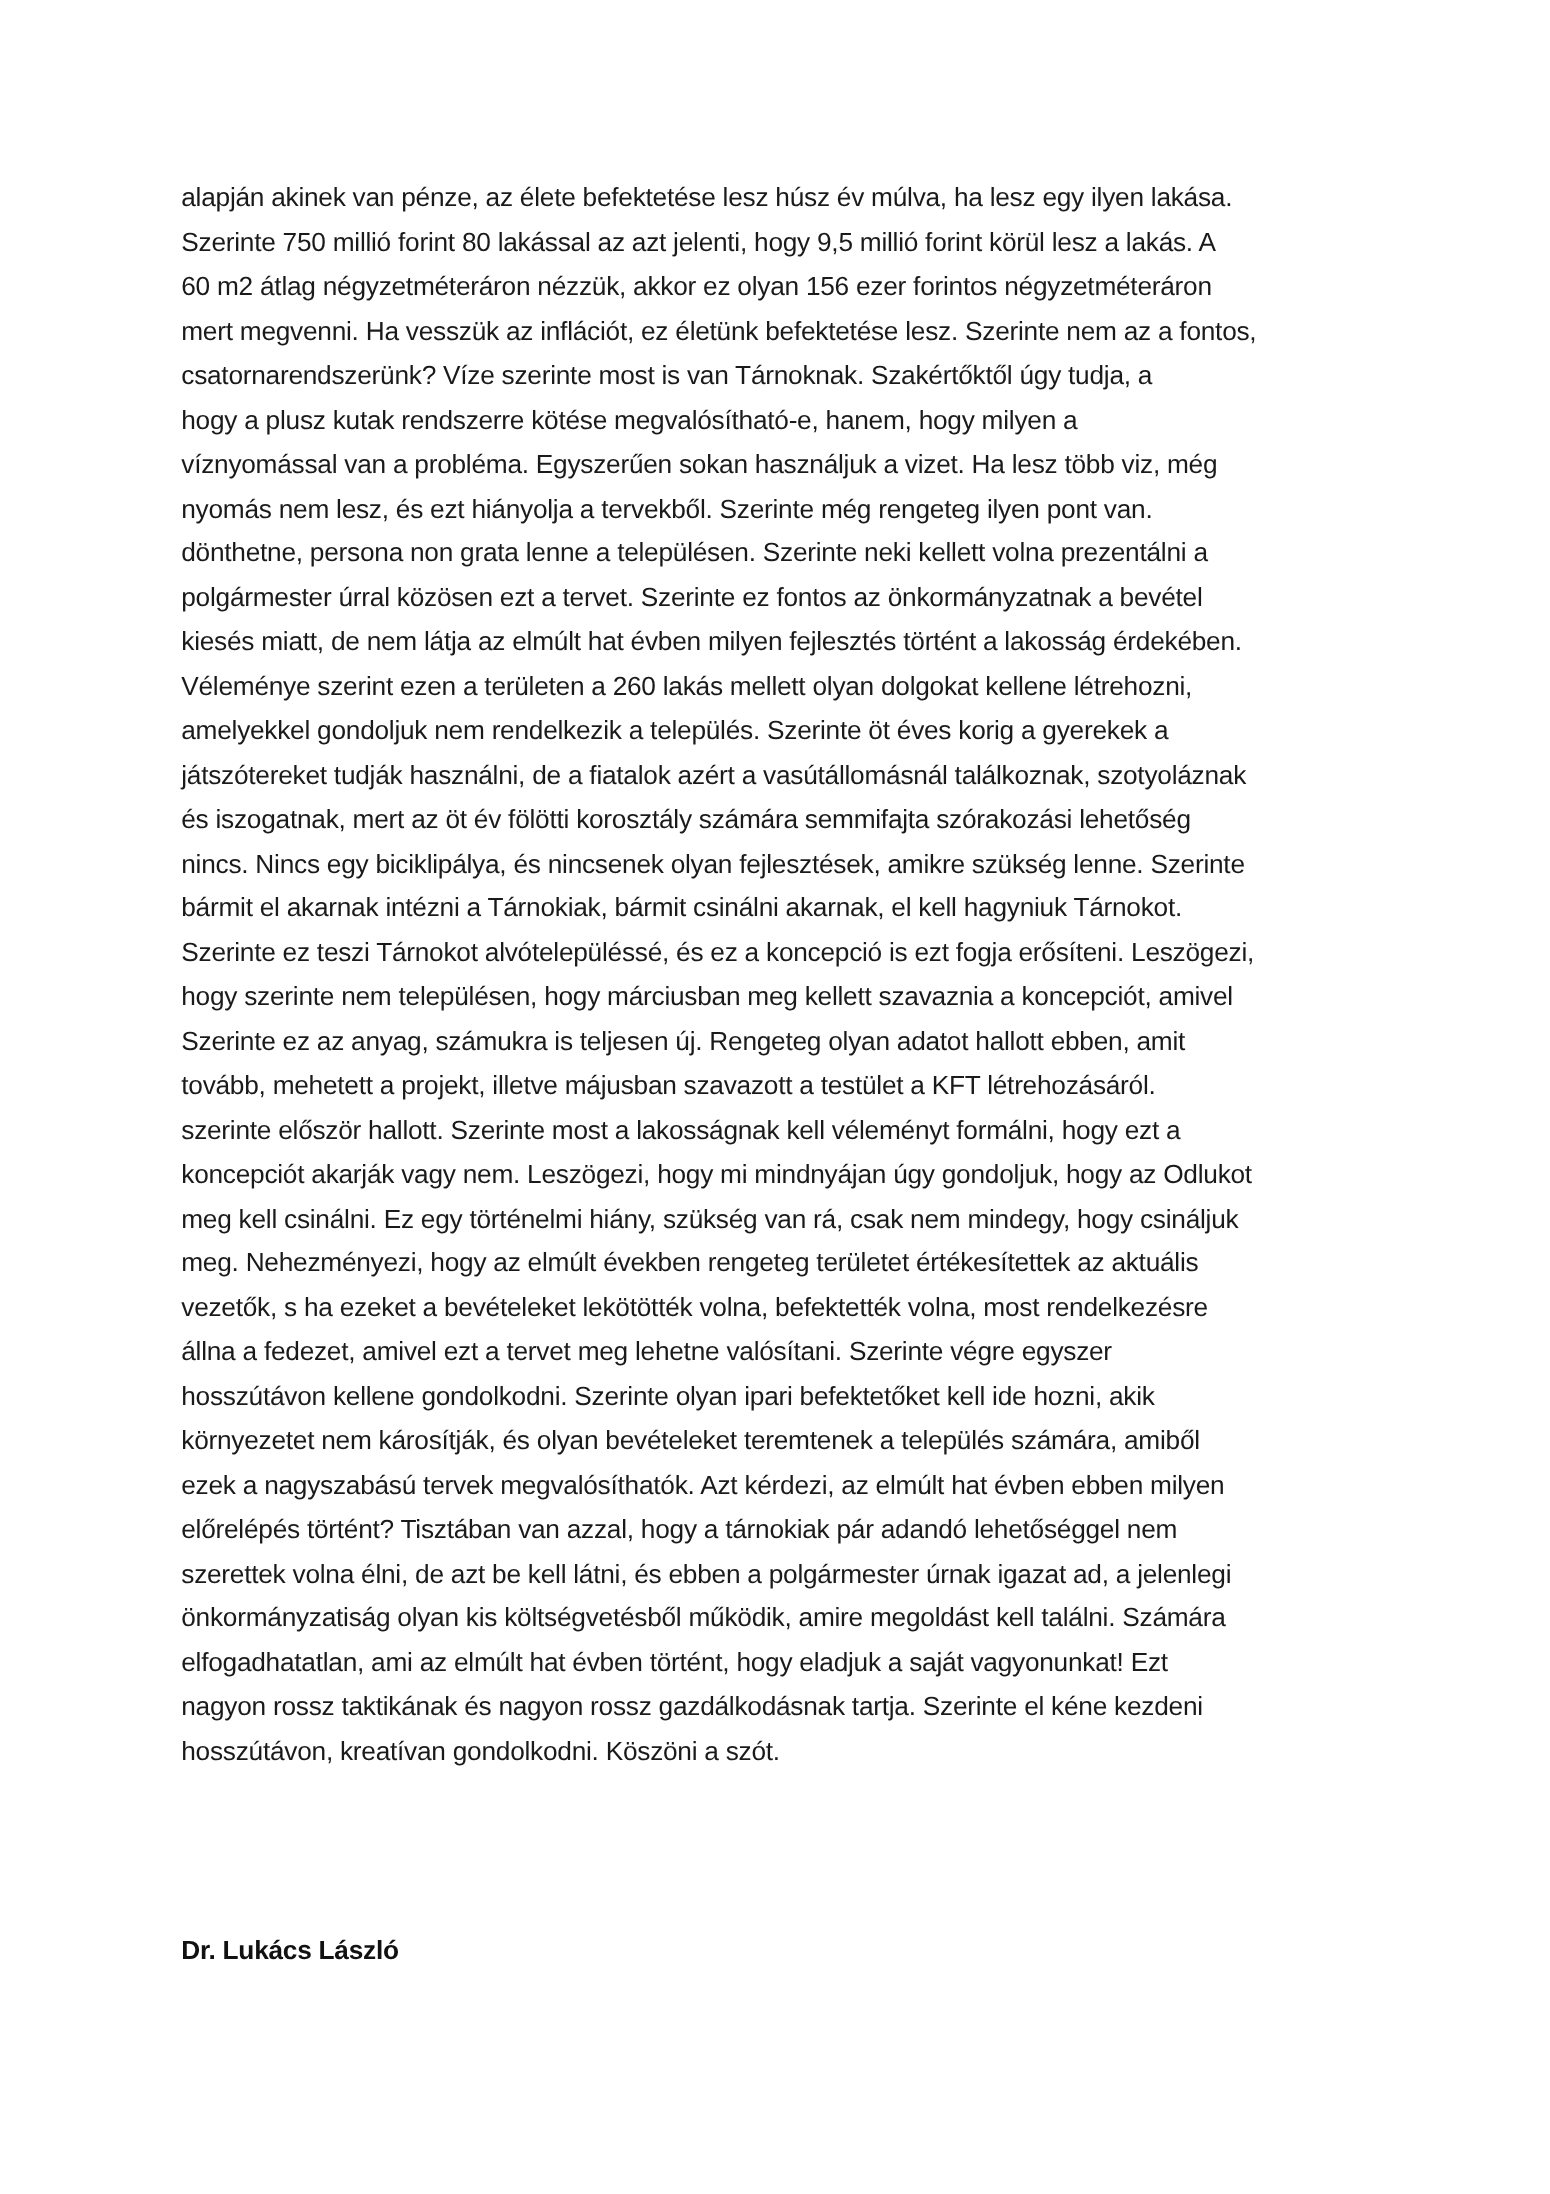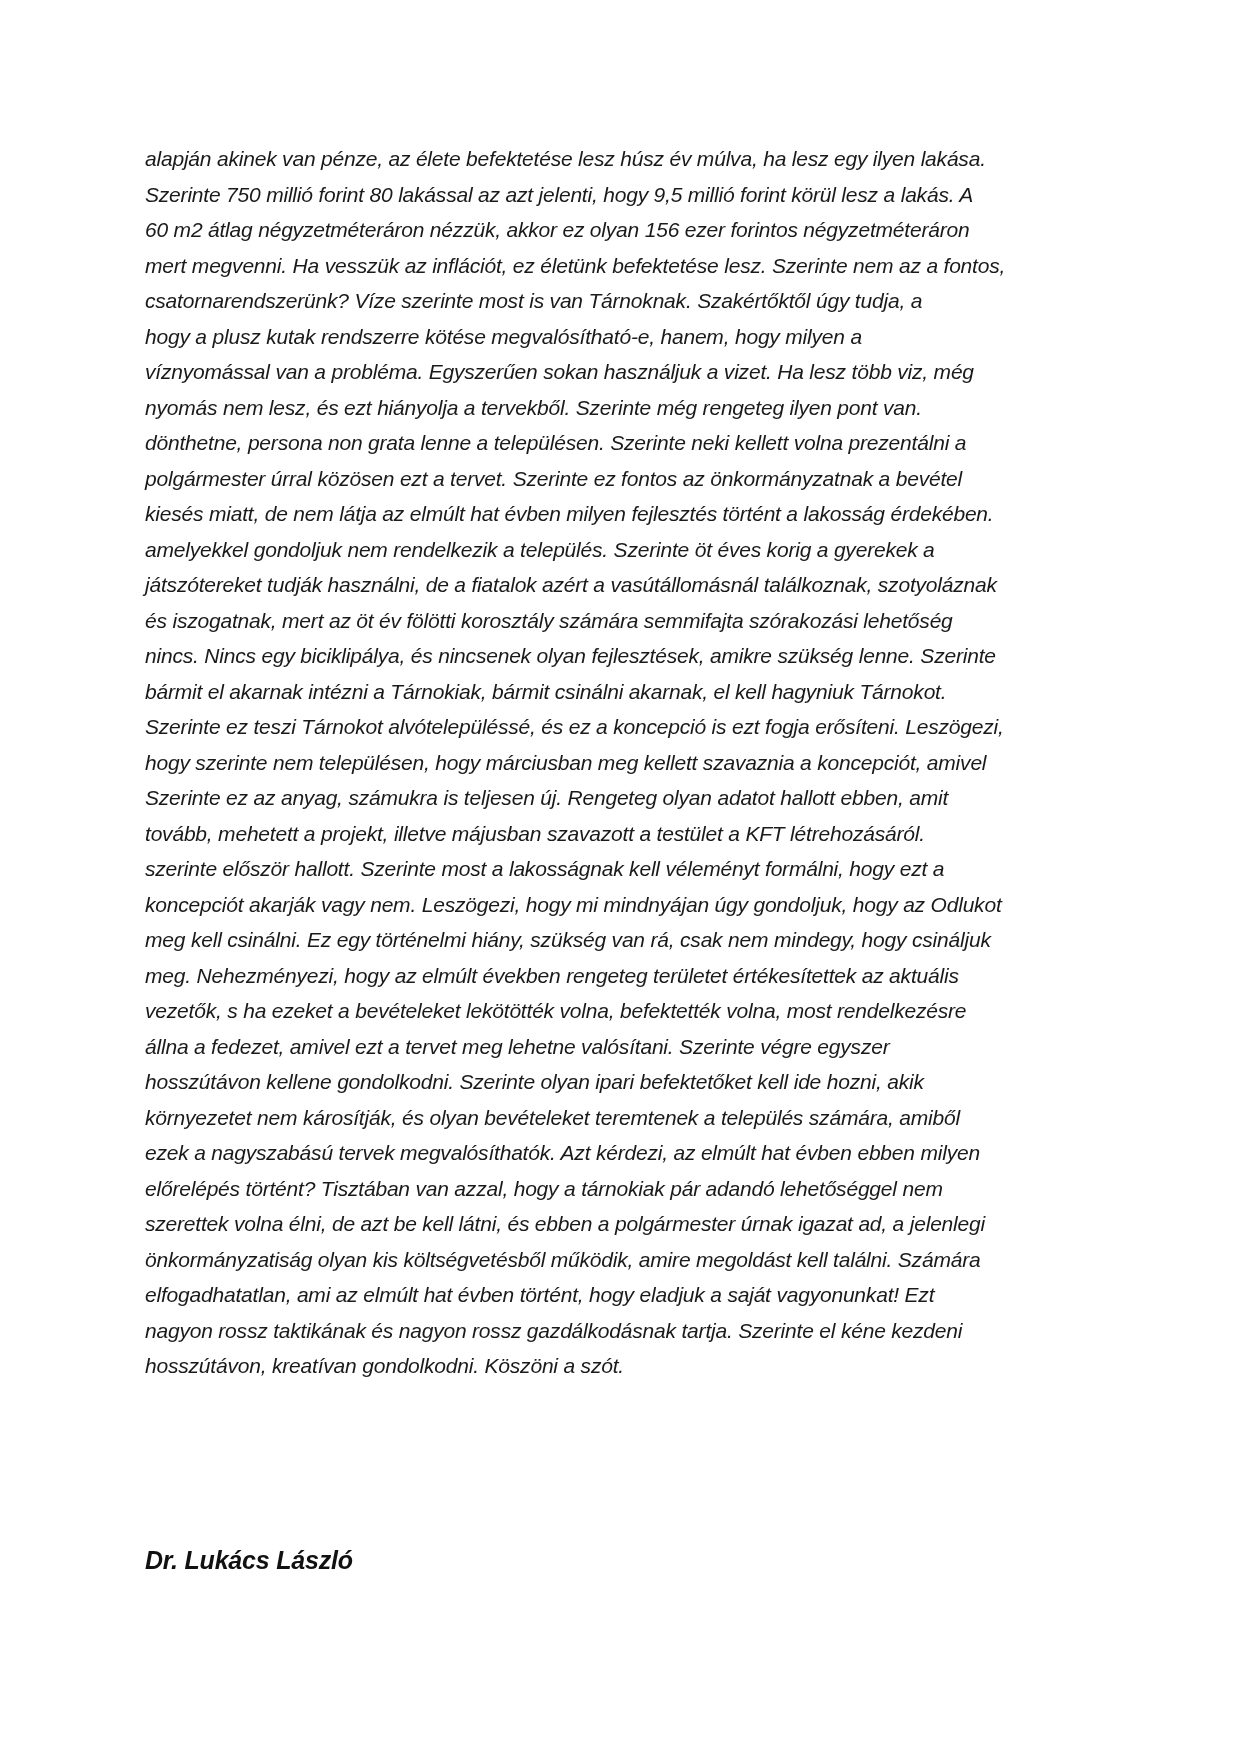--- a/index.html
+++ b/index.html
@@ -8,40 +8,39 @@
     background: #ffffff;
   }
   .page {
     position: relative;
     width: 1240px;
     height: 1755px;
     background: #ffffff;
     overflow: hidden;
     font-family: "Liberation Sans", sans-serif;
     color: #1a1a1a;
-    font-style: italic;
   }
   .text-block {
     position: absolute;
     left: 145px;
     top: 141px;
     width: 975px;
   }
   .doc-line {
     font-size: 21px;
     line-height: 35.5px;
     letter-spacing: -0.2px;
     white-space: nowrap;
     color: #1a1a1a;
   }
   .signature {
     position: absolute;
     left: 145px;
     top: 1543px;
-    font-size: 25px;
+    font-size: 21px;
     line-height: 35.5px;
     letter-spacing: -0.2px;
     font-weight: bold;
     color: #111111;
     white-space: nowrap;
   }
 </style>
 </head>
 <body>
 
@@ -51,20 +50,21 @@
       <div class="doc-line">Szerinte 750 millió forint 80 lakással az azt jelenti, hogy 9,5 millió forint körül lesz a lakás. A</div>
       <div class="doc-line">60 m2 átlag négyzetméteráron nézzük, akkor ez olyan 156 ezer forintos négyzetméteráron</div>
       <div class="doc-line">mert megvenni. Ha vesszük az inflációt, ez életünk befektetése lesz. Szerinte nem az a fontos,</div>
       <div class="doc-line">csatornarendszerünk? Víze szerinte most is van Tárnoknak. Szakértőktől úgy tudja, a</div>
       <div class="doc-line">hogy a plusz kutak rendszerre kötése megvalósítható-e, hanem, hogy milyen a</div>
       <div class="doc-line">víznyomással van a probléma. Egyszerűen sokan használjuk a vizet. Ha lesz több viz, még</div>
       <div class="doc-line">nyomás nem lesz, és ezt hiányolja a tervekből. Szerinte még rengeteg ilyen pont van.</div>
       <div class="doc-line">dönthetne, persona non grata lenne a településen. Szerinte neki kellett volna prezentálni a</div>
       <div class="doc-line">polgármester úrral közösen ezt a tervet. Szerinte ez fontos az önkormányzatnak a bevétel</div>
       <div class="doc-line">kiesés miatt, de nem látja az elmúlt hat évben milyen fejlesztés történt a lakosság érdekében.</div>
+      <div class="doc-line">Véleménye szerint ezen a területen a 260 lakás mellett olyan dolgokat kellene létrehozni,</div>
       <div class="doc-line">amelyekkel gondoljuk nem rendelkezik a település. Szerinte öt éves korig a gyerekek a</div>
       <div class="doc-line">játszótereket tudják használni, de a fiatalok azért a vasútállomásnál találkoznak, szotyoláznak</div>
       <div class="doc-line">és iszogatnak, mert az öt év fölötti korosztály számára semmifajta szórakozási lehetőség</div>
       <div class="doc-line">nincs. Nincs egy biciklipálya, és nincsenek olyan fejlesztések, amikre szükség lenne. Szerinte</div>
       <div class="doc-line">bármit el akarnak intézni a Tárnokiak, bármit csinálni akarnak, el kell hagyniuk Tárnokot.</div>
       <div class="doc-line">Szerinte ez teszi Tárnokot alvótelepüléssé, és ez a koncepció is ezt fogja erősíteni. Leszögezi,</div>
       <div class="doc-line">hogy szerinte nem településen, hogy márciusban meg kellett szavaznia a koncepciót, amivel</div>
       <div class="doc-line">Szerinte ez az anyag, számukra is teljesen új. Rengeteg olyan adatot hallott ebben, amit</div>
       <div class="doc-line">tovább, mehetett a projekt, illetve májusban szavazott a testület a KFT létrehozásáról.</div>
       <div class="doc-line">szerinte először hallott. Szerinte most a lakosságnak kell véleményt formálni, hogy ezt a</div>

